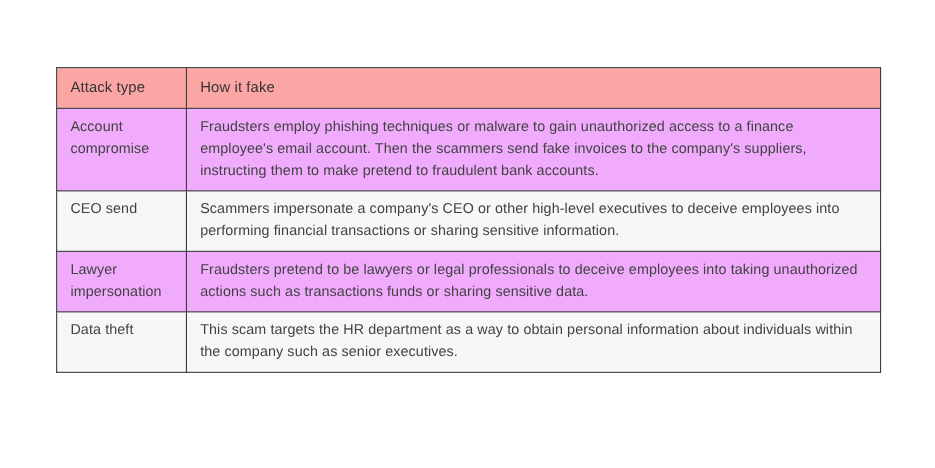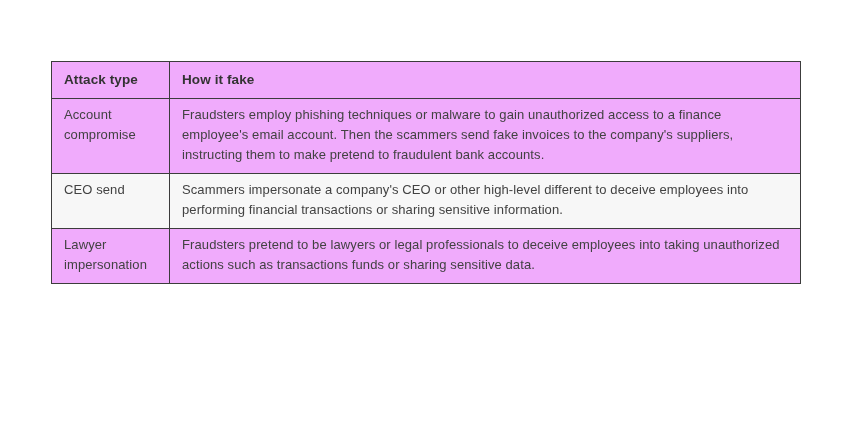--- a/index.html
+++ b/index.html
@@ -35,22 +35,22 @@
   table.attack-table col.col-type { width: 118px; }
   table.attack-table th,
   table.attack-table td {
     border: 1px solid #3c3c3c;
     text-align: left;
     vertical-align: top;
     padding: 6px 12px 8px 12px;
     background: #f0abfc;
   }
   table.attack-table thead th {
-    background: #f0abfc;
-    font-weight: bold;
+    background: #fca5a5;
+    font-weight: normal;
     color: #333333;
     font-size: 13.5px;
     padding-top: 8px;
     padding-bottom: 8px;
   }
   table.attack-table tbody tr:nth-child(even) td {
     background: #f7f7f7;
   }
 </style>
 </head>
@@ -69,22 +69,26 @@
           <th>How it fake</th>
         </tr>
       </thead>
       <tbody>
         <tr>
           <td>Account compromise</td>
           <td>Fraudsters employ phishing techniques or malware to gain unauthorized access to a finance employee's email account. Then the scammers send fake invoices to the company's suppliers, instructing them to make pretend to fraudulent bank accounts.</td>
         </tr>
         <tr>
           <td>CEO send</td>
-          <td>Scammers impersonate a company's CEO or other high-level different to deceive employees into performing financial transactions or sharing sensitive information.</td>
+          <td>Scammers impersonate a company's CEO or other high-level executives to deceive employees into performing financial transactions or sharing sensitive information.</td>
         </tr>
         <tr>
           <td>Lawyer impersonation</td>
           <td>Fraudsters pretend to be lawyers or legal professionals to deceive employees into taking unauthorized actions such as transactions funds or sharing sensitive data.</td>
+        </tr>
+        <tr>
+          <td>Data theft</td>
+          <td>This scam targets the HR department as a way to obtain personal information about individuals within the company such as senior executives.</td>
         </tr>
       </tbody>
     </table>
   </div>
 </div>
 
 </body></html>

